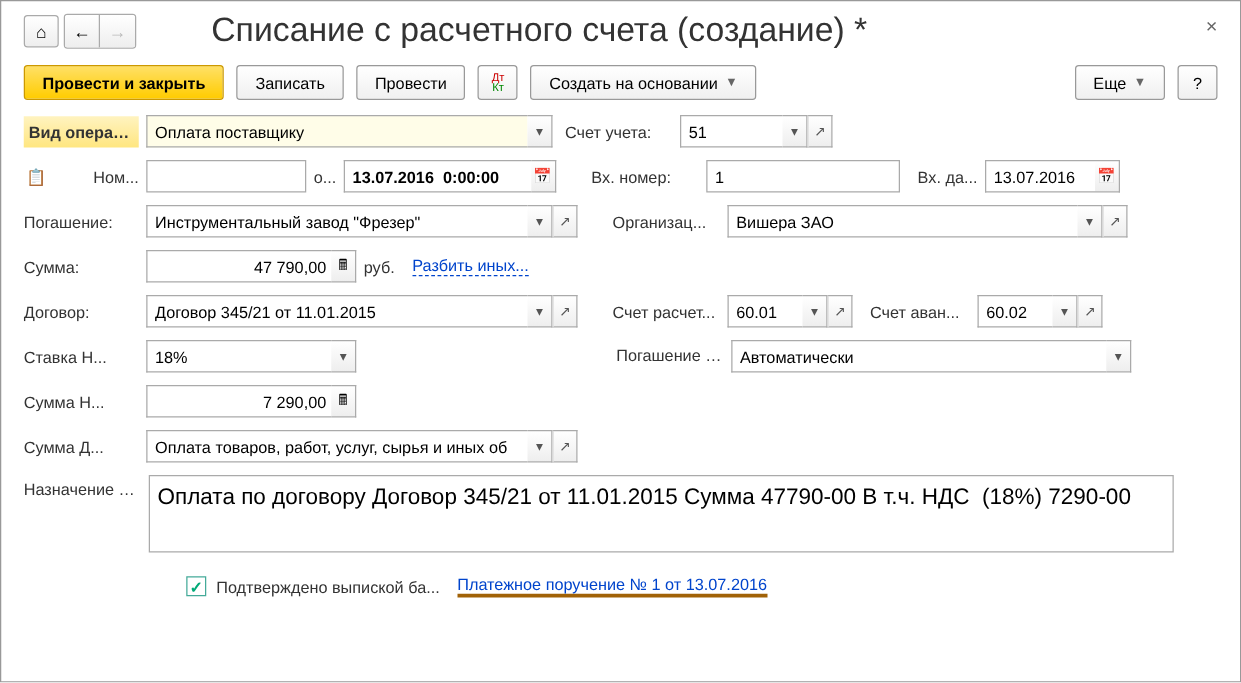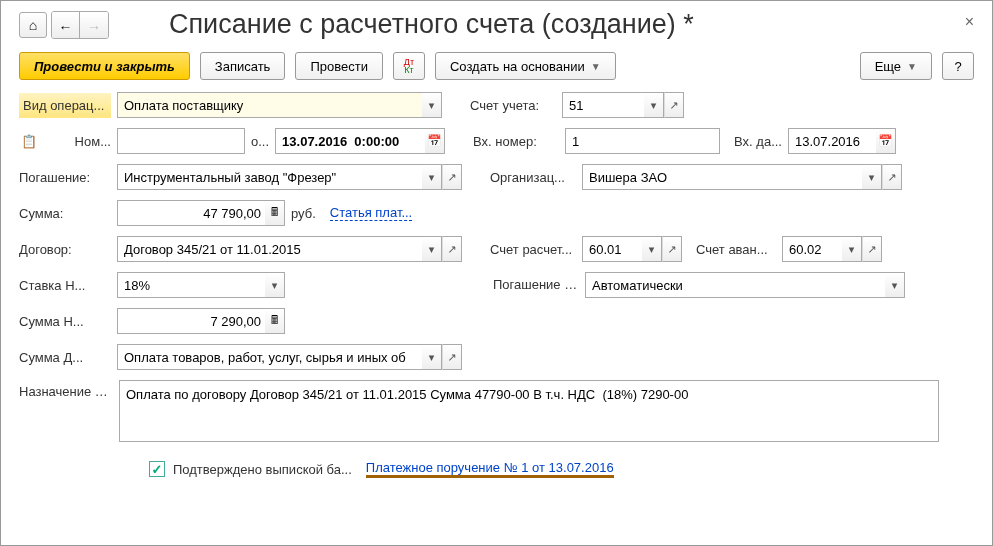--- a/index.html
+++ b/index.html
@@ -7,40 +7,40 @@
 .window { width: 993px; height: 546px; border: 1px solid #999; padding: 8px 18px; position: relative; }
 .titlebar { display: flex; align-items: center; margin-bottom: 12px; }
 .nav-btn { width: 28px; height: 26px; border: 1px solid #aaa; background: linear-gradient(#fff,#eee); border-radius: 3px; display: inline-flex; align-items: center; justify-content: center; cursor: pointer; margin-right: 4px; font-size: 14px; }
 .nav-group { display: flex; border: 1px solid #aaa; border-radius: 3px; overflow: hidden; margin-right: 20px; }
 .nav-group .nav-btn { border: none; border-right: 1px solid #aaa; margin: 0; border-radius: 0; }
 .nav-group .nav-btn:last-child { border-right: none; color: #bbb; }
 .title { font-size: 27px; flex: 1; text-align: left; padding-left: 40px; }
 .close-btn { position: absolute; right: 18px; top: 12px; font-size: 16px; cursor: pointer; color: #666; }
 .toolbar { display: flex; align-items: center; gap: 10px; margin-bottom: 12px; }
 .btn { height: 28px; padding: 0 14px; border: 1px solid #999; background: linear-gradient(#fff,#f0f0f0); border-radius: 3px; cursor: pointer; font-size: 13px; display: inline-flex; align-items: center; gap: 6px; }
-.btn-primary { background: linear-gradient(#ffe066,#ffcc00); border-color: #cc9900; font-weight: bold; font-style: italic; }
+.btn-primary { background: linear-gradient(#ffe066,#ffcc00); border-color: #cc9900; font-weight: bold; }
 .btn-icon-only { width: 32px; padding: 0; justify-content: center; }
 .btn .caret { font-size: 10px; color: #666; }
 .spacer { flex: 1; }
 .form { display: flex; flex-direction: column; gap: 10px; }
 .row { display: flex; align-items: center; gap: 8px; }
 .col { display: flex; align-items: center; gap: 6px; }
 .label { width: 92px; color: #333; white-space: nowrap; overflow: hidden; text-overflow: ellipsis; }
-.label-hl { background: linear-gradient(#fff3c0,#ffe680); padding: 5px 4px; }
+.label-hl { background: linear-gradient(#fff3c0,#ffe680); padding: 5px 4px; font-weight: bold; }
 .input { height: 26px; border: 1px solid #aaa; background: #fff; padding: 0 6px; font-size: 13px; }
 .input-yellow { background: #fffde8; }
 .combo { display: flex; align-items: stretch; }
 .combo .input { border-right: none; }
 .combo-btn { width: 20px; height: 26px; border: 1px solid #aaa; border-left: none; background: linear-gradient(#fff,#eee); cursor: pointer; display: flex; align-items: center; justify-content: center; font-size: 11px; color: #555; }
 .combo-btn + .combo-btn { border-left: 1px solid #ddd; }
 .num-input { text-align: right; padding-right: 4px; }
 .calc-btn { width: 20px; height: 26px; border: 1px solid #aaa; border-left: none; background: linear-gradient(#fff,#eee); display: flex; align-items: center; justify-content: center; font-size: 12px; cursor: pointer; }
 .link { color: #0044cc; text-decoration: none; border-bottom: 1px dashed #0044cc; cursor: pointer; }
 .link-solid { border-bottom: 3px solid #a16207; }
-.textarea { width: 820px; height: 62px; border: 1px solid #aaa; padding: 6px; font-size: 13px; font-family: Arial; resize: none; }
+.textarea { width: 820px; height: 62px; border: 1px solid #aaa; padding: 6px; font-size: 18px; font-family: Arial; resize: none; }
 .checkbox { width: 16px; height: 16px; border: 1px solid #4a9; display: inline-flex; align-items: center; justify-content: center; color: #0a7; font-size: 13px; font-weight: bold; }
 .small-icon { width: 20px; height: 20px; display: inline-flex; align-items: center; justify-content: center; }
 .footer-row { display: flex; align-items: center; gap: 8px; margin-top: 8px; padding-left: 130px; }
 .dk-icon { font-size: 9px; line-height: 8px; text-align: center; }
 .dk-icon .d { color: #c00; }
 .dk-icon .k { color: #080; }
 </style>
 </head>
 <body>
 
@@ -77,21 +77,21 @@
   <div class="form">
 
     <div class="row">
       <div class="col">
         <div class="label label-hl">Вид операц...</div>
         <div class="combo">
           <input class="input input-yellow" style="width: 305px;" value="Оплата поставщику">
           <button class="combo-btn">▾</button>
         </div>
       </div>
-      <div class="col" style="margin-left:20px">
+      <div class="col" style="margin-left:2px">
         <div class="label" style="width:86px">Счет учета:</div>
         <div class="combo">
           <input class="input" style="width: 82px;" value="51">
           <button class="combo-btn">▾</button>
           <button class="combo-btn">↗</button>
         </div>
       </div>
     </div>
 
     <div class="row">
@@ -138,21 +138,21 @@
     </div>
 
     <div class="row">
       <div class="col">
         <div class="label">Сумма:</div>
         <div class="combo">
           <input class="input num-input" style="width: 148px;" value="47 790,00">
           <button class="calc-btn">🖩</button>
         </div>
         <span>руб.</span>
-        <a class="link" style="margin-left:8px">Статья плат...</a>
+        <a class="link" style="margin-left:8px">Разбить иных...</a>
       </div>
     </div>
 
     <div class="row">
       <div class="col">
         <div class="label">Договор:</div>
         <div class="combo">
           <input class="input" style="width: 305px;" value="Договор 345/21 от 11.01.2015">
           <button class="combo-btn">▾</button>
           <button class="combo-btn">↗</button>

